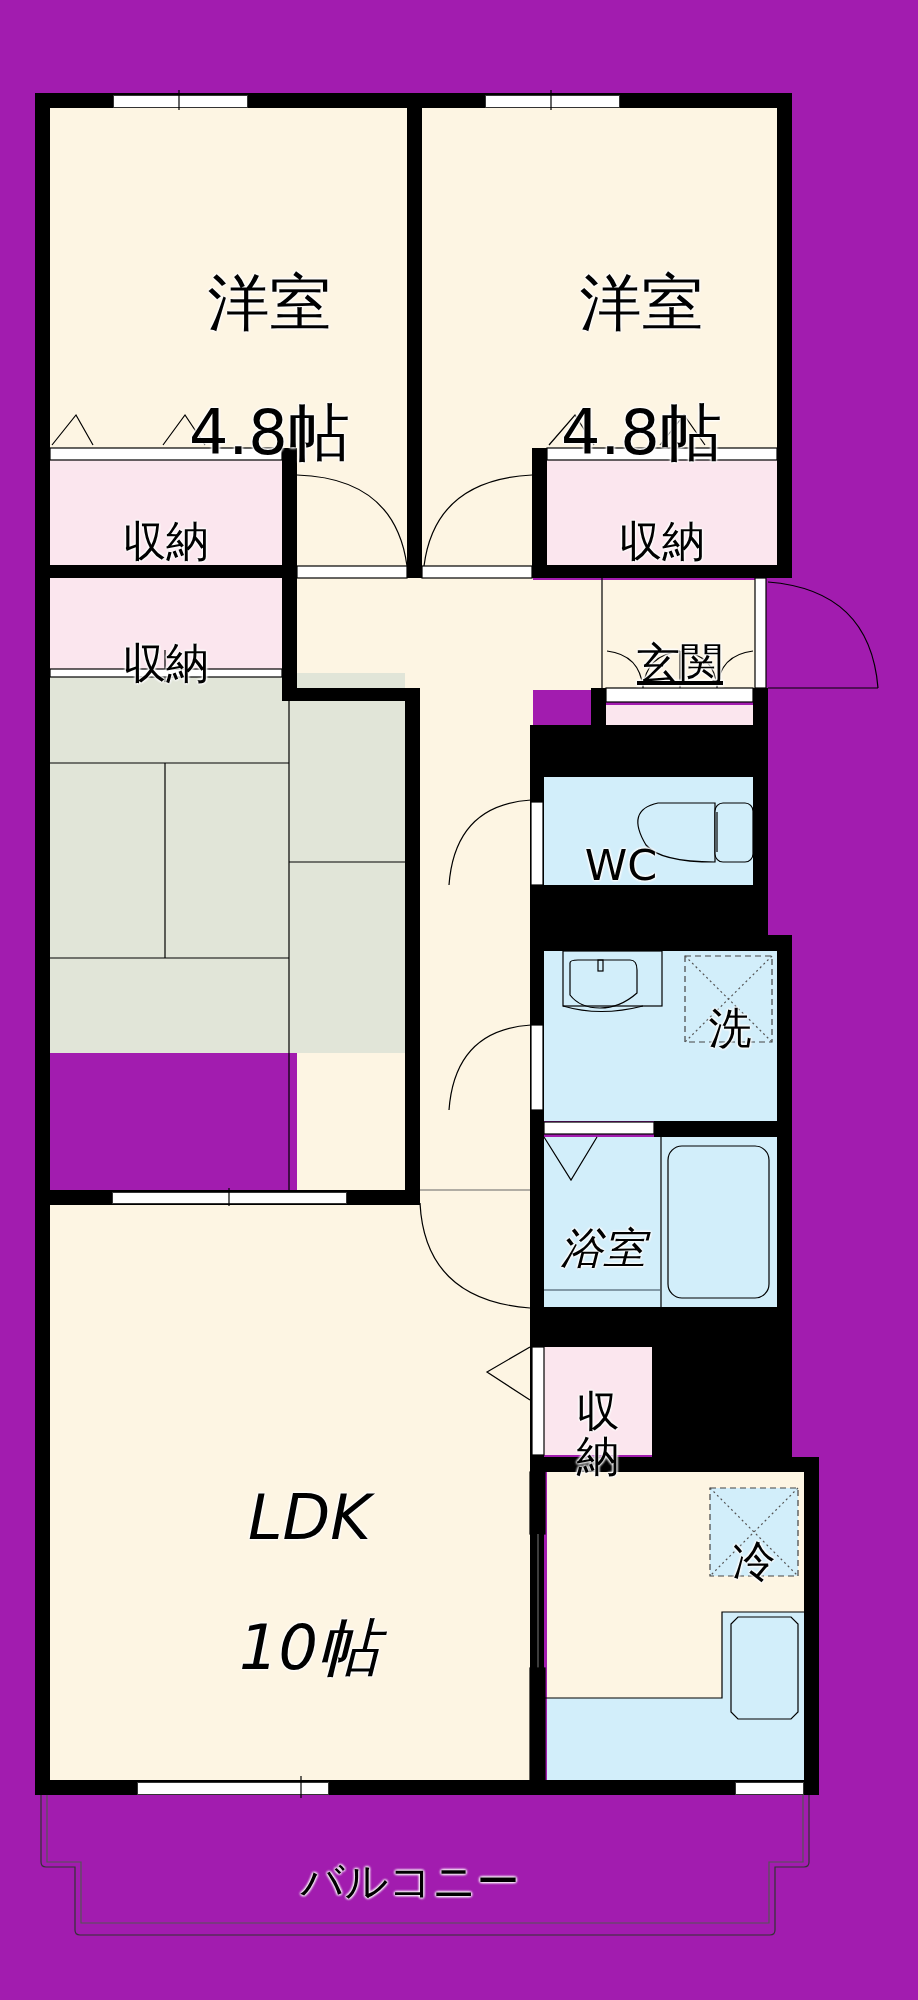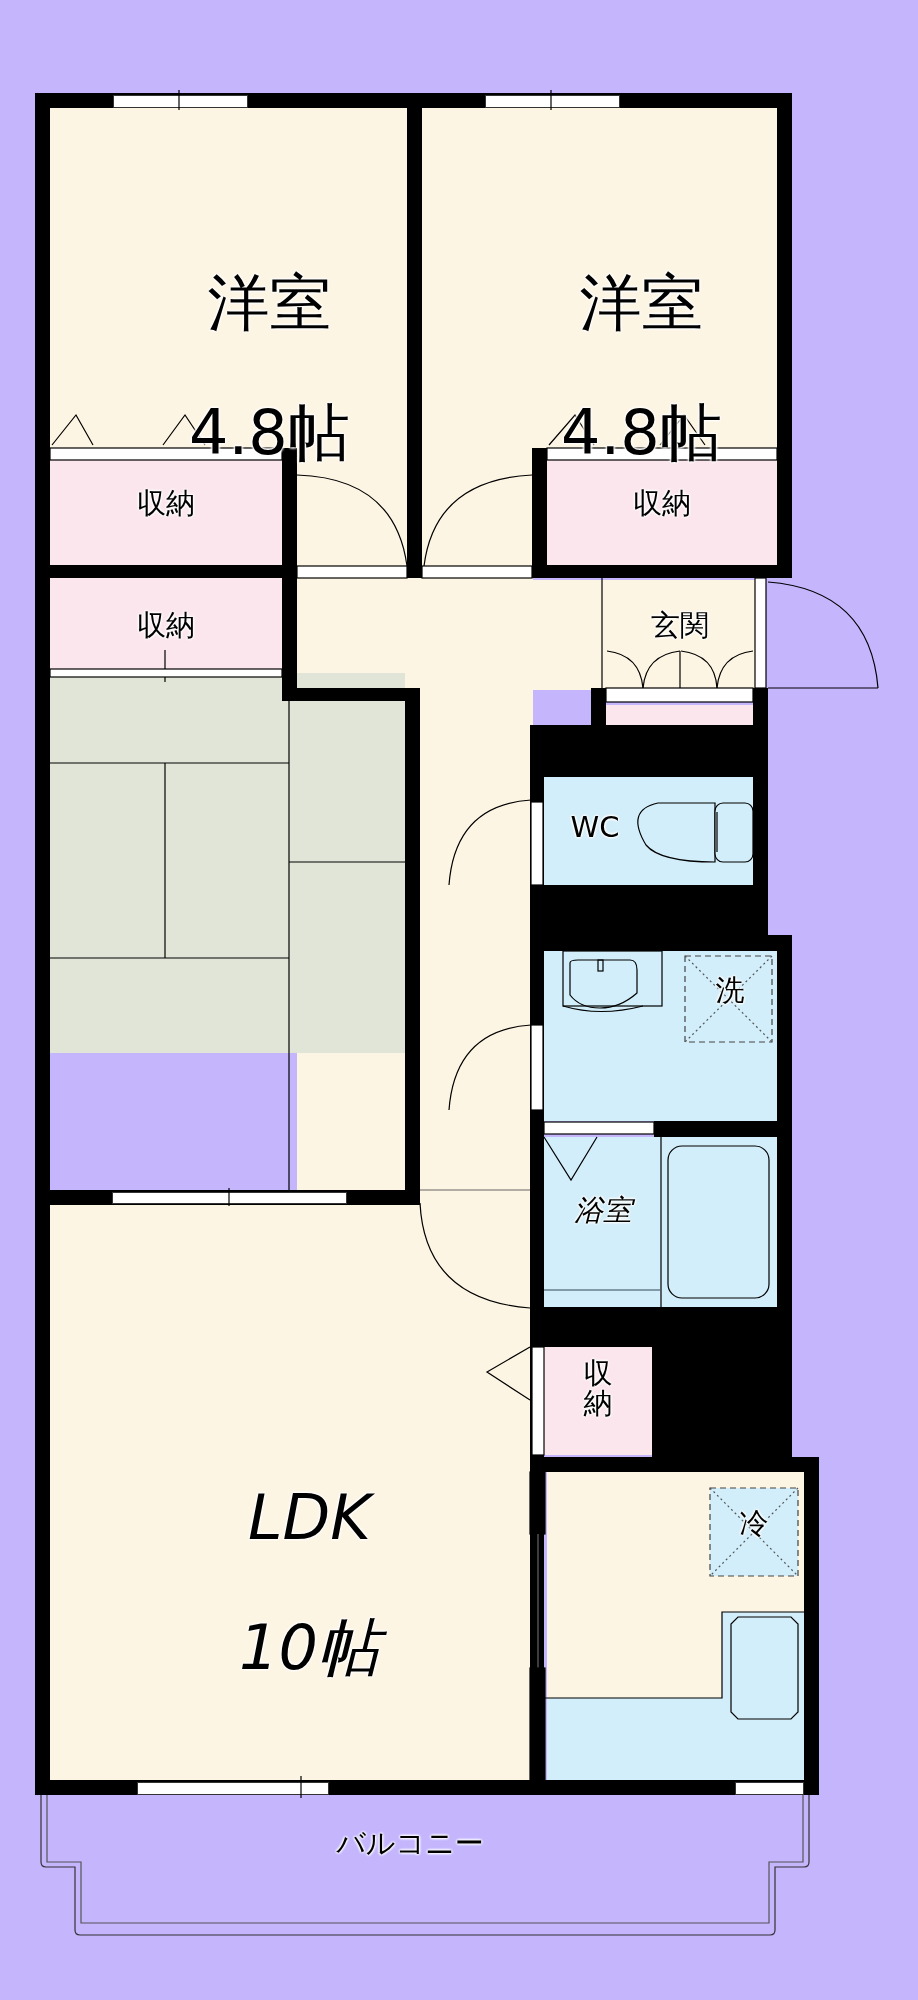--- a/index.html
+++ b/index.html
@@ -1,26 +1,26 @@
 <!DOCTYPE html>
 <html><head>
 <meta charset="utf-8">
 <style>
   html,body{margin:0;padding:0;background:#fff;}
-  #plan{position:relative;width:918px;height:2000px;background:#c4b5fd;overflow:hidden;font-family:"DejaVu Sans","Liberation Sans",sans-serif;}
+  #plan{position:relative;width:918px;height:2000px;background:#a21caf;overflow:hidden;font-family:"DejaVu Sans","Liberation Sans",sans-serif;}
   .abs{position:absolute;}
   .wall{position:absolute;background:#000;}
   .floor{position:absolute;background:#fdf5e3;}
   .stor{position:absolute;background:#fbe6ee;}
   .wet{position:absolute;background:#d2eefa;}
   .tatami{position:absolute;background:#e1e5d8;}
   .label{position:absolute;color:#000;text-align:center;line-height:1.05;
     text-shadow:0 0 3px #fff,0 0 3px #fff,0 0 3px #fff,0 0 3px #fff;white-space:pre;}
   .big{font-size:62px;}
-  .mid{font-size:29px;}
+  .mid{font-size:43px;margin-top:31px;}
   svg.overlay{position:absolute;left:0;top:0;width:918px;height:2000px;pointer-events:none;}
 </style>
 </head>
 <body>
 
 <div id="plan">
 
   <div class="floor" style="left:50px;top:108px;width:357px;height:340px;"></div>
   <div class="floor" style="left:422px;top:108px;width:355px;height:340px;"></div>
   <div class="floor" style="left:297px;top:448px;width:236px;height:850px;"></div>
@@ -172,25 +172,25 @@
     <span>洋室</span><br>
     <span>4.8帖</span>
   </div>
   <div class="label big" style="left:452px;top:205px;width:300px;">
     <span>洋室</span><br>
     <span>4.8帖</span>
   </div>
   <div class="label mid" style="left:50px;top:488px;width:232px;">収納</div>
   <div class="label mid" style="left:547px;top:488px;width:230px;">収納</div>
   <div class="label mid" style="left:50px;top:610px;width:232px;">収納</div>
-  <div class="label mid" style="left:620px;top:610px;width:120px;">玄関</div>
+  <div class="label mid" style="left:620px;top:610px;width:120px;text-decoration:underline;">玄関</div>
   <div class="label big" style="left:80px;top:865px;width:300px;">
     <br>
   </div>
-  <div class="label mid" style="left:550px;top:812px;width:90px;">WC</div>
+  <div class="label mid" style="left:576px;top:812px;width:90px;">WC</div>
   <div class="label mid" style="left:690px;top:975px;width:80px;">洗</div>
   <div class="label mid" style="left:548px;top:1195px;width:110px;font-style:italic;">浴室</div>
   <div class="label mid" style="left:548px;top:1358px;width:100px;">収
 納</div>
   <div class="label big" style="left:110px;top:1420px;width:320px;font-style:italic;">
     <span>LDK</span><br>
     <span>10帖</span>
   </div>
   <div class="label mid" style="left:712px;top:1508px;width:84px;">冷</div>
   <div class="label mid" style="left:260px;top:1828px;width:300px;">バルコニー</div>

